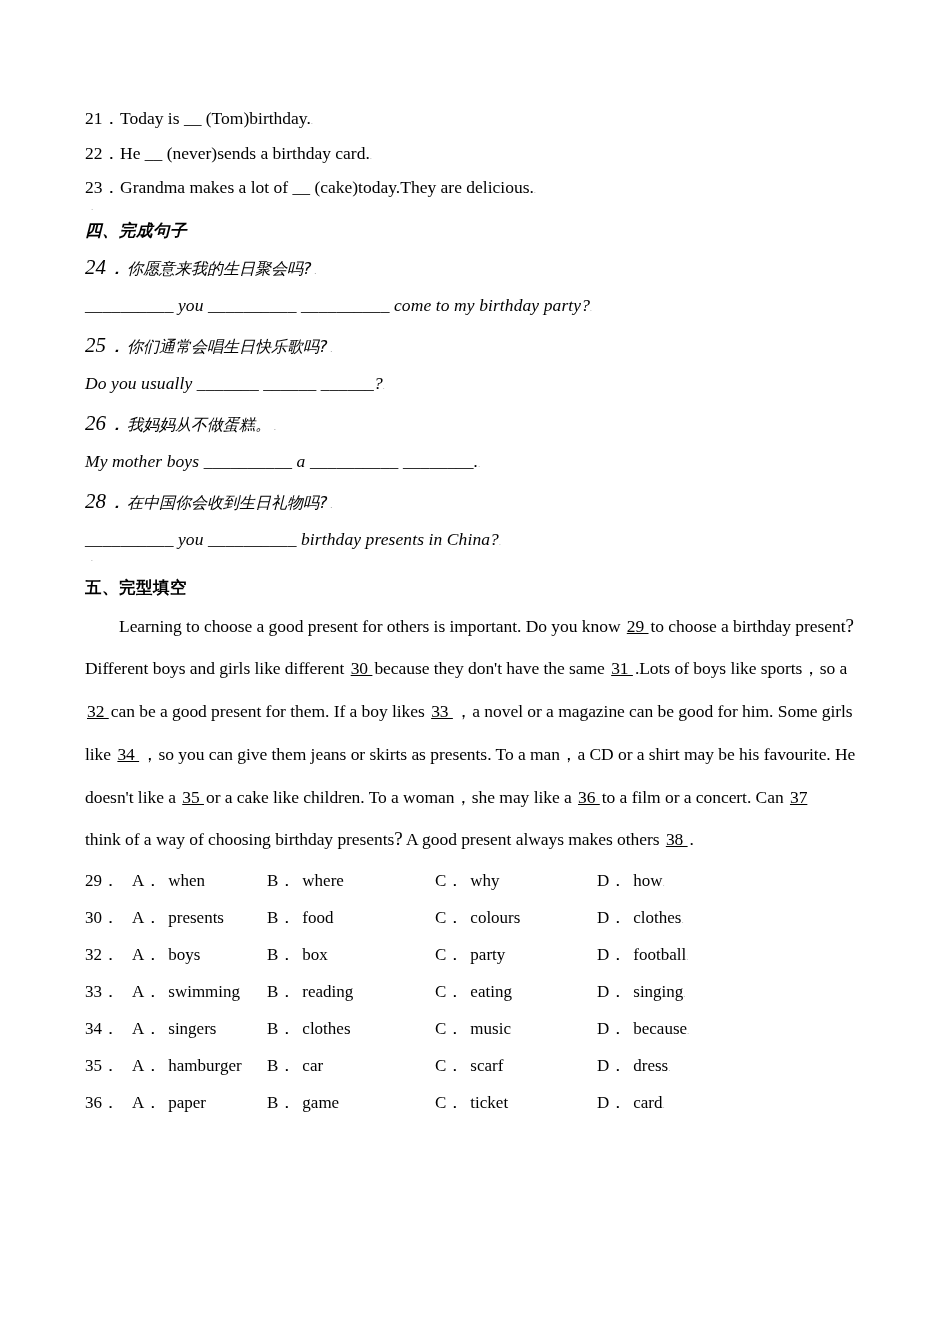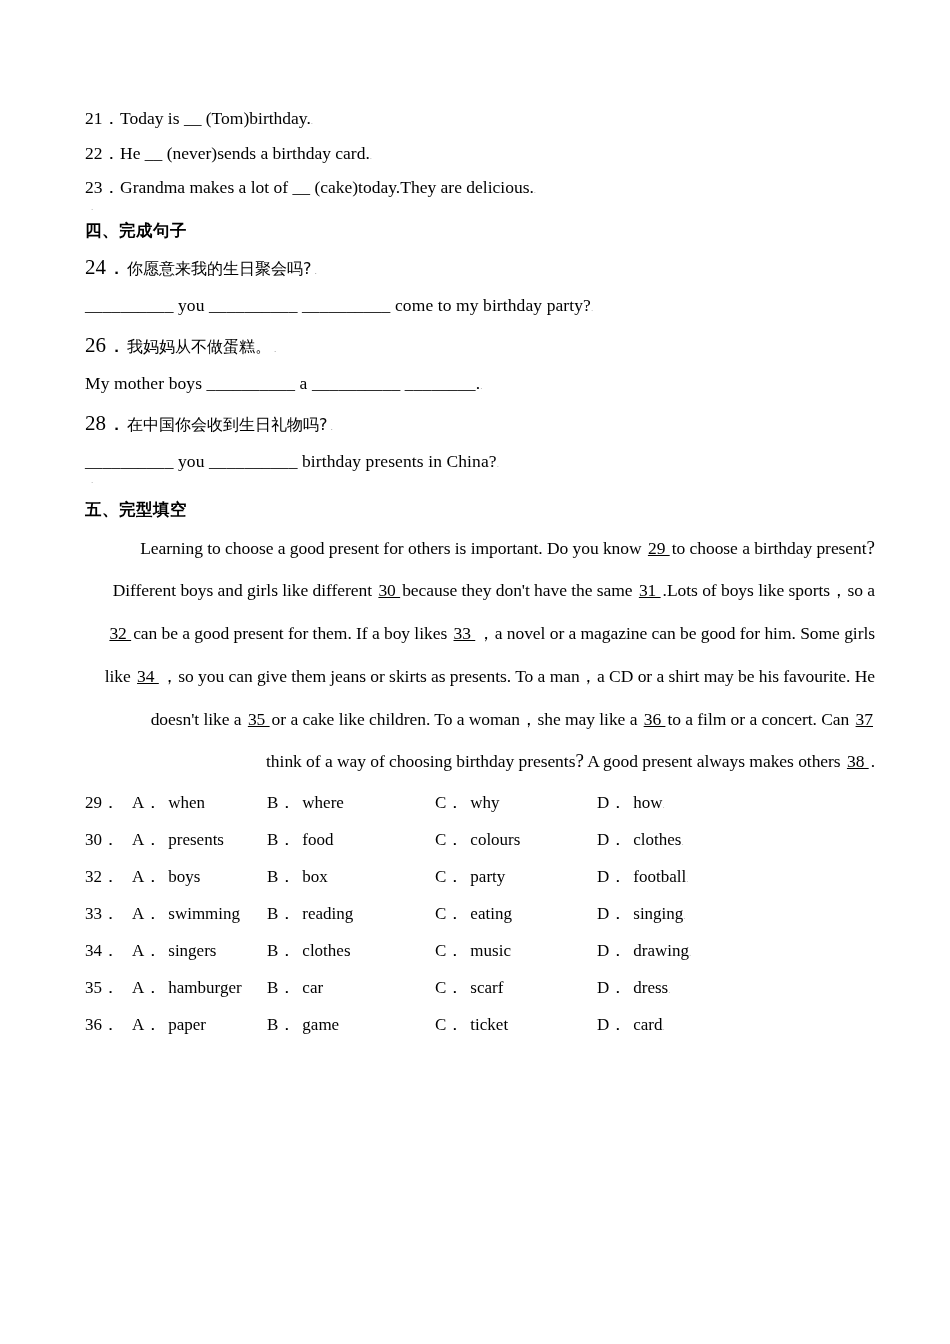--- a/index.html
+++ b/index.html
@@ -69,21 +69,20 @@
     white-space: nowrap;
     letter-spacing: 0.1px;
   }
 
   
   .passage-line {
     font-size: 17.5px;
     margin: 16px 0 19px 0;
     white-space: nowrap;
     letter-spacing: -0.05px;
-    text-align: right;
   }
   .passage-line.first { text-indent: 0; padding-left: 34px; }
   .cloze-blank {
     text-decoration: underline;
     padding: 0 2px;
   }
   .big-q { font-size: 19px; }
 
   
   .opt-row {
@@ -132,32 +131,40 @@
       </div>
       <div class="q-line">
         <span class="q-num">22．</span><span>He __ (never)sends a birthday card.</span><span class="tiny-dot">.</span>
       </div>
       <div class="q-line">
         <span class="q-num">23．</span><span>Grandma makes a lot of __ (cake)today.They are delicious.</span><span class="tiny-dot">.</span>
       </div>
       <div class="artifact">.</div>
     </div>
 
-    <div style="margin-top:2px;">
+    <div style="margin-top:2px;font-style:italic;">
       <div class="section-head">四、完成句子</div>
 
       <div>
         <div class="cn-prompt">
           <span class="q-num">24．</span><span>你愿意来我的生日聚会吗?</span><span class="tiny-dot"> .</span>
         </div>
         <div class="en-answer">
           <span>__________ you __________ __________ come to my birthday party?</span><span class="tiny-dot">.</span>
         </div>
       </div>
 
+      <div>
+        <div class="cn-prompt">
+          <span class="q-num">25．</span><span>你们通常会唱生日快乐歌吗?</span><span class="tiny-dot"> .</span>
+        </div>
+        <div class="en-answer">
+          <span>Do you usually _______ ______ ______?</span><span class="tiny-dot">.</span>
+        </div>
+      </div>
 
       <div>
         <div class="cn-prompt">
           <span class="q-num">26．</span><span>我妈妈从不做蛋糕。</span><span class="tiny-dot"> .</span>
         </div>
         <div class="en-answer">
           <span>My mother boys __________ a __________ ________.</span><span class="tiny-dot">.</span>
         </div>
       </div>
 
@@ -212,21 +219,21 @@
             <span class="oa"><span class="opt-label">A．</span><span>swimming</span></span>
             <span class="ob"><span class="opt-label">B．</span><span>reading</span></span>
             <span class="oc"><span class="opt-label">C．</span><span>eating</span></span>
             <span class="od"><span class="opt-label">D．</span><span>singing</span><span class="tiny-dot">.</span></span>
           </div>
           <div class="opt-row">
             <span class="onum">34．</span>
             <span class="oa"><span class="opt-label">A．</span><span>singers</span></span>
             <span class="ob"><span class="opt-label">B．</span><span>clothes</span></span>
             <span class="oc"><span class="opt-label">C．</span><span>music</span></span>
-            <span class="od"><span class="opt-label">D．</span><span>drawing</span><span class="tiny-dot">.</span></span>
+            <span class="od"><span class="opt-label">D．</span><span>because</span><span class="tiny-dot">.</span></span>
           </div>
           <div class="opt-row">
             <span class="onum">35．</span>
             <span class="oa"><span class="opt-label">A．</span><span>hamburger</span></span>
             <span class="ob"><span class="opt-label">B．</span><span>car</span></span>
             <span class="oc"><span class="opt-label">C．</span><span>scarf</span></span>
             <span class="od"><span class="opt-label">D．</span><span>dress</span><span class="tiny-dot">.</span></span>
           </div>
           <div class="opt-row">
             <span class="onum">36．</span>

